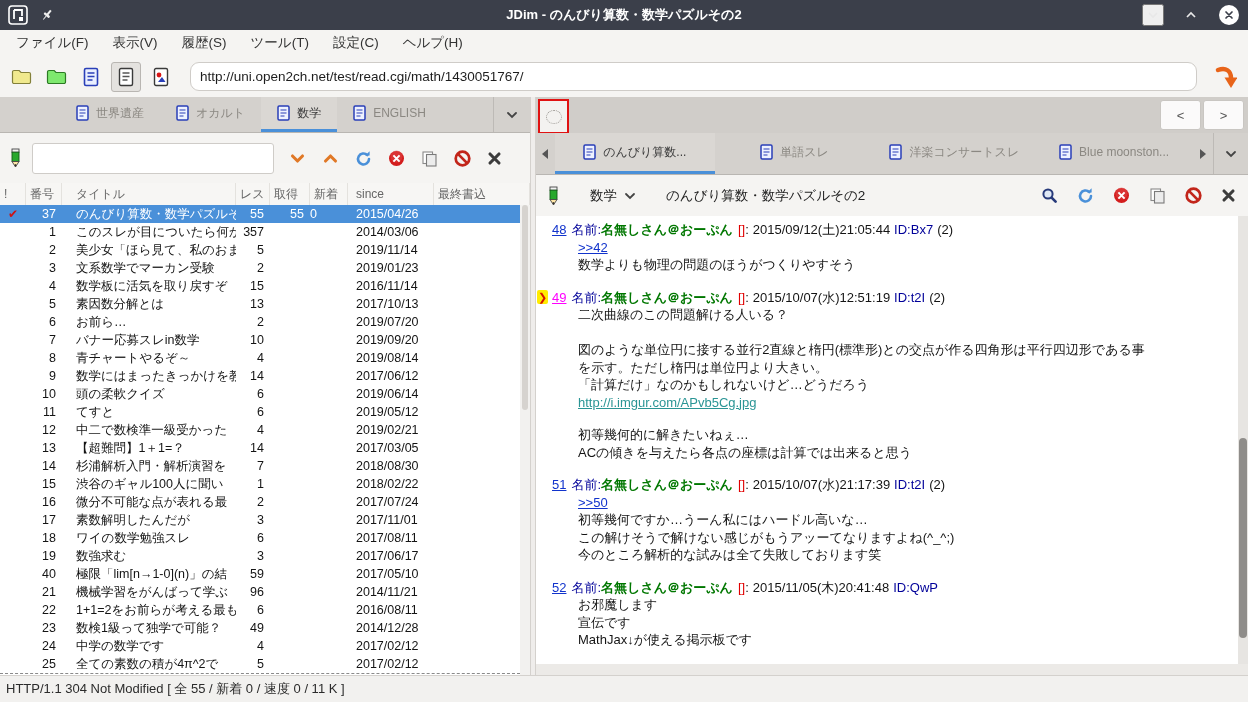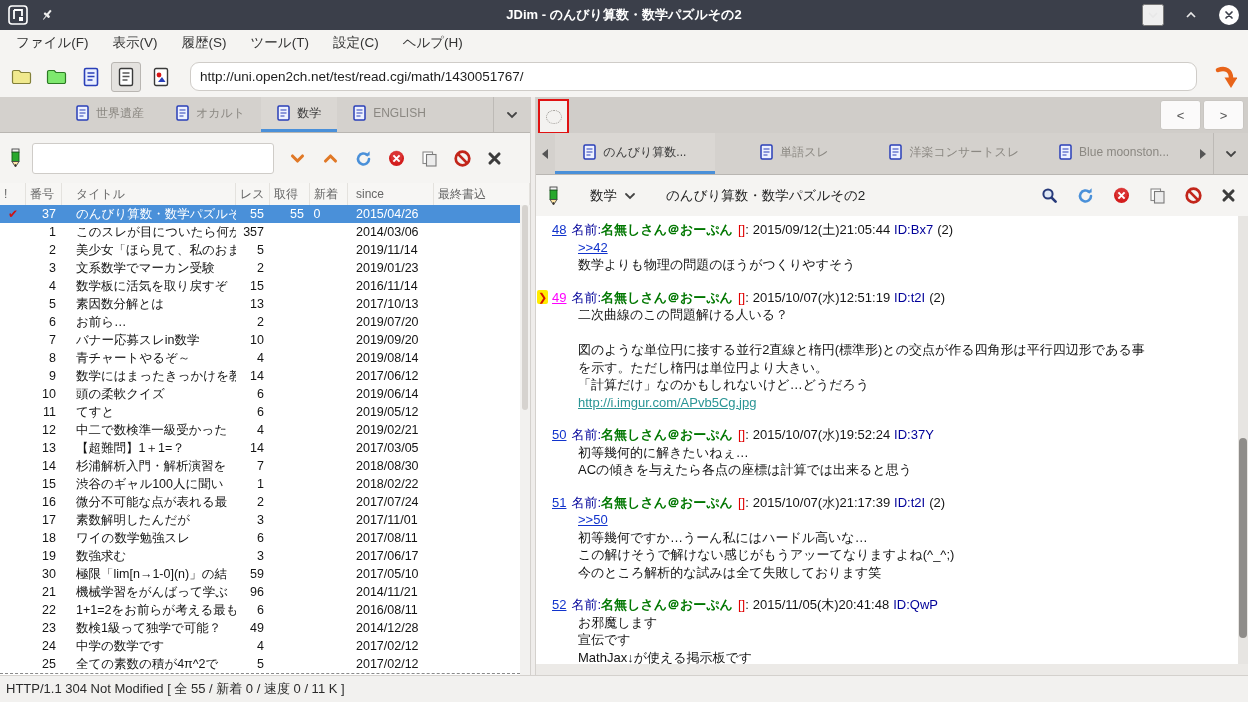--- a/index.html
+++ b/index.html
@@ -54,21 +54,21 @@
   .hcell{border-right:1px solid #e4e2de;display:flex;align-items:center;padding:0 4px;box-sizing:border-box;white-space:nowrap;overflow:hidden}
   .listbody{position:absolute;top:108px;bottom:0;left:0;right:10px;overflow:hidden;font-size:12.5px;color:#141414}
   .lrow{display:flex;height:18px;line-height:18px;align-items:center;white-space:nowrap}
   .lrow.sel{background:#4a90d9;color:#fff}
   .lrow.partial{border-top:1px dashed #8a8a8a}
   .c0{width:26px;text-align:center;flex:none}
   .c1{width:36px;text-align:right;padding-right:6px;box-sizing:border-box;flex:none}
   .c2{width:174px;padding-left:14px;box-sizing:border-box;overflow:hidden;flex:none}
   .c3{width:34px;text-align:right;padding-right:6px;box-sizing:border-box;flex:none}
   .c4{width:40px;text-align:right;padding-right:6px;box-sizing:border-box;flex:none}
-  .c5{width:38px;text-align:center;padding-right:24px;box-sizing:border-box;flex:none}
+  .c5{width:38px;text-align:left;padding-right:24px;box-sizing:border-box;flex:none}
   .c6{width:86px;padding-left:8px;box-sizing:border-box;flex:none}
   .c7{flex:1;overflow:hidden}
   .mark{color:#cc1414;font-weight:bold;font-size:12px}
   .l-scroll{position:absolute;right:0;top:108px;bottom:0;width:10px;background:#f2f1ef}
   .l-thumb{position:absolute;left:2px;right:2px;top:0;height:205px;background:#d6d3cf;border-radius:4px}
 
   
   .imagestrip{position:absolute;top:0;left:0;right:0;height:36px;background:#d0cdc9;border-bottom:1px solid #bcb9b5}
   .thumb{position:absolute;left:2px;top:2px;width:27px;height:31px;border:2px solid #e01212;background:#f3f2f0;box-sizing:content-box}
   .thumb .scribble{position:absolute;left:6px;top:9px;width:14px;height:12px;border-radius:50%;border:1px dotted #9a9792}
@@ -545,21 +545,21 @@
           <span class="c1">19</span>
           <span class="c2">数強求む</span>
           <span class="c3">3</span>
           <span class="c4"></span>
           <span class="c5"></span>
           <span class="c6">2017/06/17</span>
           <span class="c7"></span>
         </div>
         <div class="lrow">
           <span class="c0 mark"></span>
-          <span class="c1">30</span>
+          <span class="c1">40</span>
           <span class="c2">極限「lim[n→1-0](n)」の結</span>
           <span class="c3">59</span>
           <span class="c4"></span>
           <span class="c5"></span>
           <span class="c6">2017/05/10</span>
           <span class="c7"></span>
         </div>
         <div class="lrow">
           <span class="c0 mark"></span>
           <span class="c1">21</span>
@@ -782,21 +782,20 @@
           <div class="plines">
             <div class="pline">二次曲線のこの問題解ける人いる？</div>
             <div class="pline blank"></div>
             <div class="pline">図のような単位円に接する並行2直線と楕円(標準形)との交点が作る四角形は平行四辺形である事</div>
             <div class="pline">を示す。ただし楕円は単位円より大きい。</div>
             <div class="pline">「計算だけ」なのかもしれないけど…どうだろう</div>
             <div class="pline"><a class="extlink teal">http://i.imgur.com/APvb5Cg.jpg</a></div>
           </div>
         </article>
         <article class="post">
-          <div class="post-header"><a class="pnum">50</a><a class="pname-label">名前:</a><span class="pname">名無しさん＠おーぷん</span><span class="pmail">[]</span><span>:</span><span class="pdate">2015/10/07(水)19:52:24</span><a class="pid">ID:37Y</a></div>
           <div class="plines">
             <div class="pline">初等幾何的に解きたいねぇ…</div>
             <div class="pline">ACの傾きを与えたら各点の座標は計算では出来ると思う</div>
           </div>
         </article>
         <article class="post">
           <div class="post-header"><a class="pnum">51</a><a class="pname-label">名前:</a><span class="pname">名無しさん＠おーぷん</span><span class="pmail">[]</span><span>:</span><span class="pdate">2015/10/07(水)21:17:39</span><a class="pid">ID:t2I</a><span class="pcount">(2)</span></div>
           <div class="plines">
             <div class="pline"><a class="anchor">&gt;&gt;50</a></div>
             <div class="pline">初等幾何ですか…うーん私にはハードル高いな…</div>

